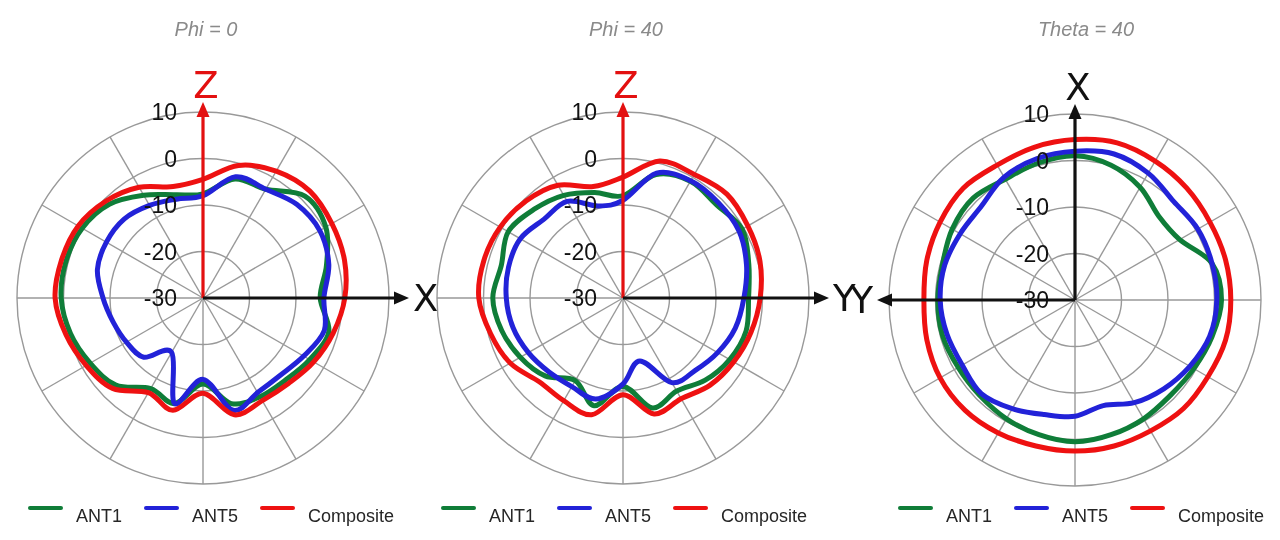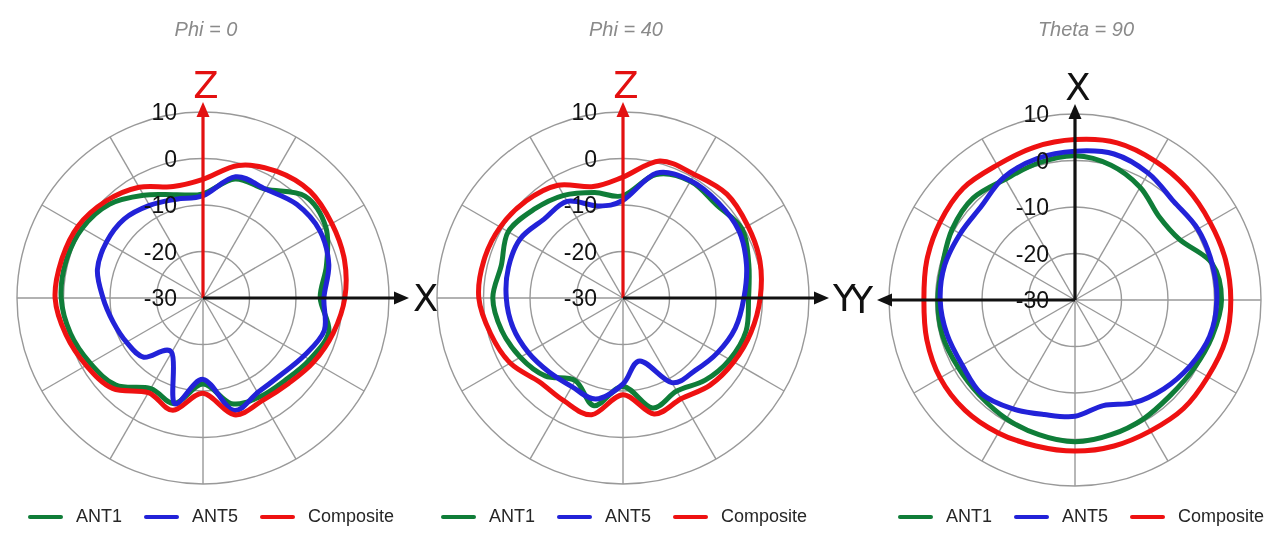--- a/index.html
+++ b/index.html
@@ -27,21 +27,21 @@
     pointer-events:none;
   }
   .legend{
     position:absolute;
     top:506px;
     display:flex;
     align-items:center;
   }
   .legend .item{
     display:flex;
-    align-items:center;
+    align-items:flex-start;
     margin-right:22px;
   }
   .swatch{
     display:inline-block;
     width:35px;height:4px;
     border-radius:2px;
     margin-right:13px;
   }
   .legend .lbl{
     font-size:18px;
@@ -49,21 +49,21 @@
     white-space:nowrap;
   }
 </style>
 </head>
 <body>
 
 <div class="stage">
 
   <div class="plot-title" style="left:206px">Phi = 0</div>
   <div class="plot-title" style="left:626px">Phi = 40</div>
-  <div class="plot-title" style="left:1086px">Theta = 90</div>
+  <div class="plot-title" style="left:1086px">Theta = 40</div>
 
   <svg class="plot-svg" style="left:0px;width:450px" viewBox="0 0 450 470">
       <circle cx="203" cy="248" r="46.5" fill="none" stroke="#999999" stroke-width="1.4"></circle>
       <circle cx="203" cy="248" r="93" fill="none" stroke="#999999" stroke-width="1.4"></circle>
       <circle cx="203" cy="248" r="139.5" fill="none" stroke="#999999" stroke-width="1.4"></circle>
       <circle cx="203" cy="248" r="186" fill="none" stroke="#999999" stroke-width="1.4"></circle>
       <line x1="203" y1="248" x2="389" y2="248" stroke="#999999" stroke-width="1.4"></line>
       <line x1="203" y1="248" x2="364.0807251039056" y2="155" stroke="#999999" stroke-width="1.4"></line>
       <line x1="203" y1="248" x2="296" y2="86.91927489609441" stroke="#999999" stroke-width="1.4"></line>
       <line x1="203" y1="248" x2="203" y2="62" stroke="#999999" stroke-width="1.4"></line>

